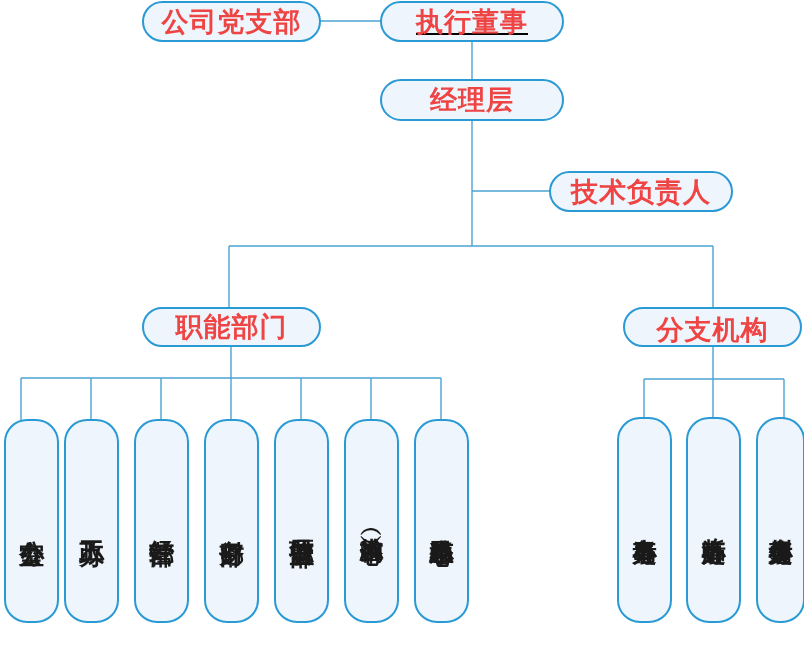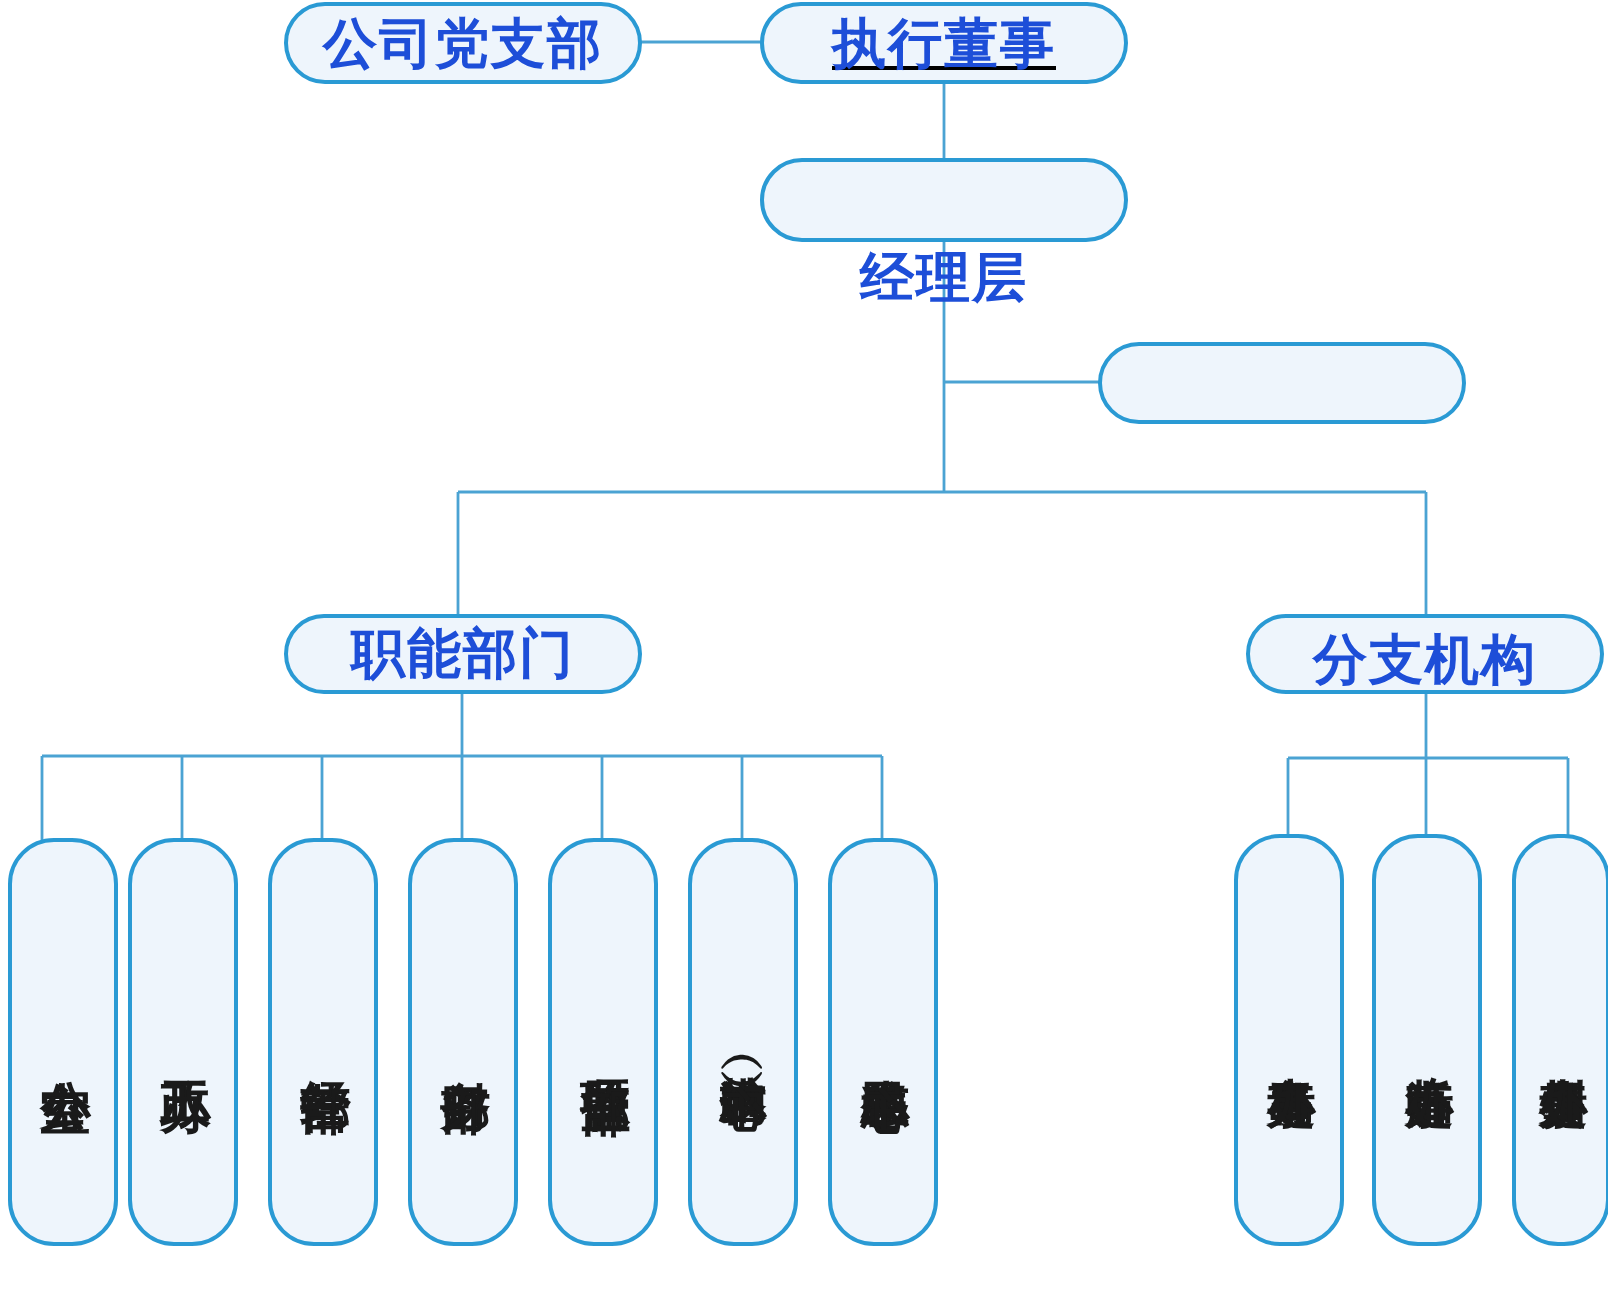--- a/index.html
+++ b/index.html
@@ -63,21 +63,21 @@
     position: absolute;
     display: flex;
     align-items: center;
     justify-content: center;
     pointer-events: none;
   }
   .hlabel-text {
     font-family: "Liberation Sans", "DejaVu Sans", sans-serif;
     font-size: 27px;
     font-weight: 700;
-    color: #1d4ed8;
+    color: #ef4444;
     white-space: nowrap;
     letter-spacing: 1px;
   }
 </style>
 </head>
 <body>
 
 <div id="chart-root">
 
   <svg class="org-svg" viewBox="0 0 804 652">
@@ -136,22 +136,25 @@
       <rect class="node-box-v" x="757" y="418" width="47" height="204" rx="22" ry="22"></rect>
     </g>
   </svg>
 
   <div class="hlabel-wrap" style="left:143px; top:2px; width:177px; height:39px;">
     <span class="hlabel-text">公司党支部</span>
   </div>
   <div class="hlabel-wrap" style="left:381px; top:2px; width:182px; height:39px;text-decoration:underline;">
     <span class="hlabel-text">执行董事</span>
   </div>
-  <div class="hlabel-wrap" style="left:381px; top:80px; width:182px; height:40px;margin-top:39px;">
+  <div class="hlabel-wrap" style="left:381px; top:80px; width:182px; height:40px;">
     <span class="hlabel-text">经理层</span>
+  </div>
+  <div class="hlabel-wrap" style="left:550px; top:172px; width:182px; height:39px;">
+    <span class="hlabel-text">技术负责人</span>
   </div>
   <div class="hlabel-wrap" style="left:143px; top:308px; width:177px; height:38px;align-items:center;">
     <span class="hlabel-text">职能部门</span>
   </div>
   <div class="hlabel-wrap" style="left:624px; top:308px; width:177px; height:44px;">
     <span class="hlabel-text">分支机构</span>
   </div>
 
   <div class="vlabel-wrap" style="left:5px; top:420px; width:53px; height:202px;">
     <span class="vlabel-text">办公室</span>

